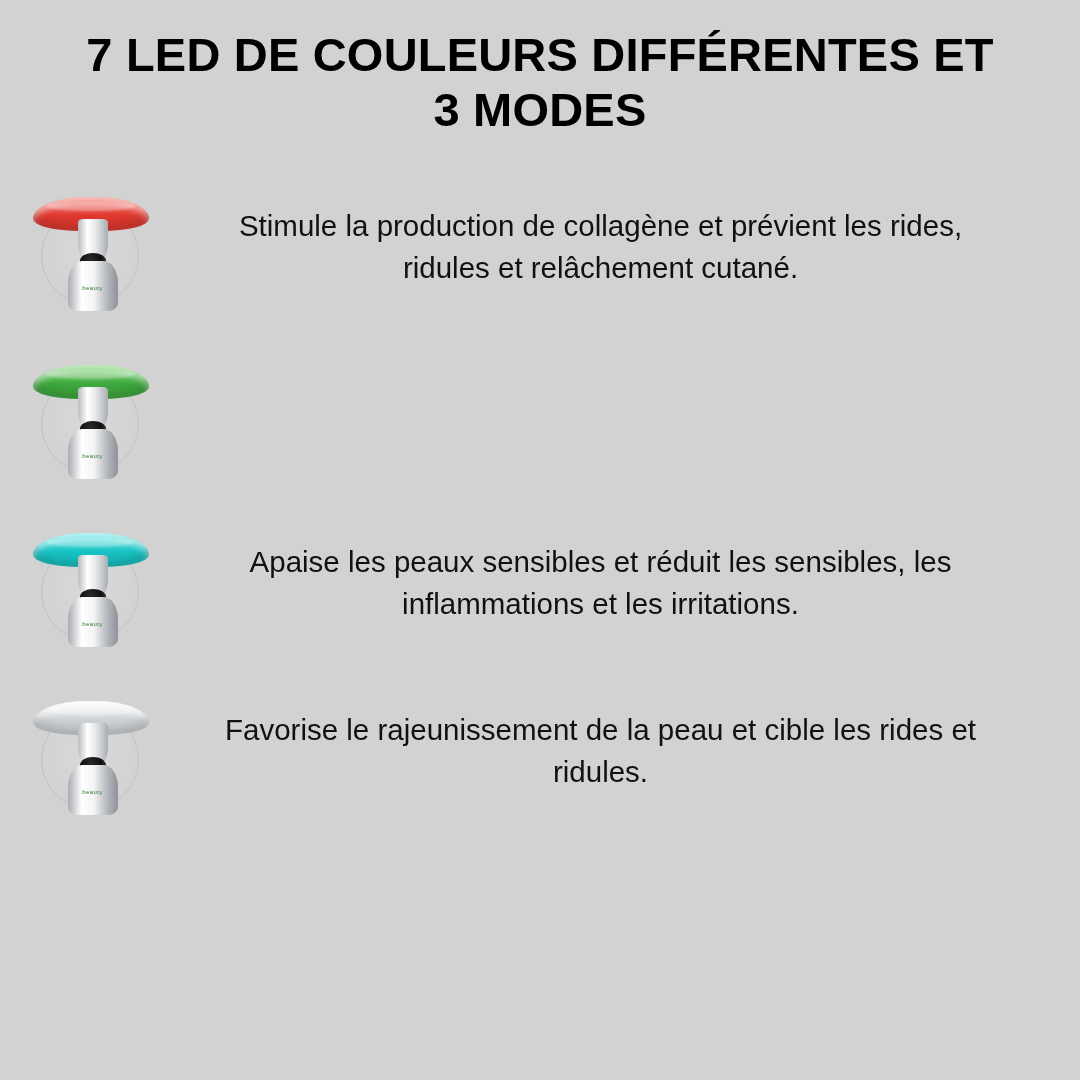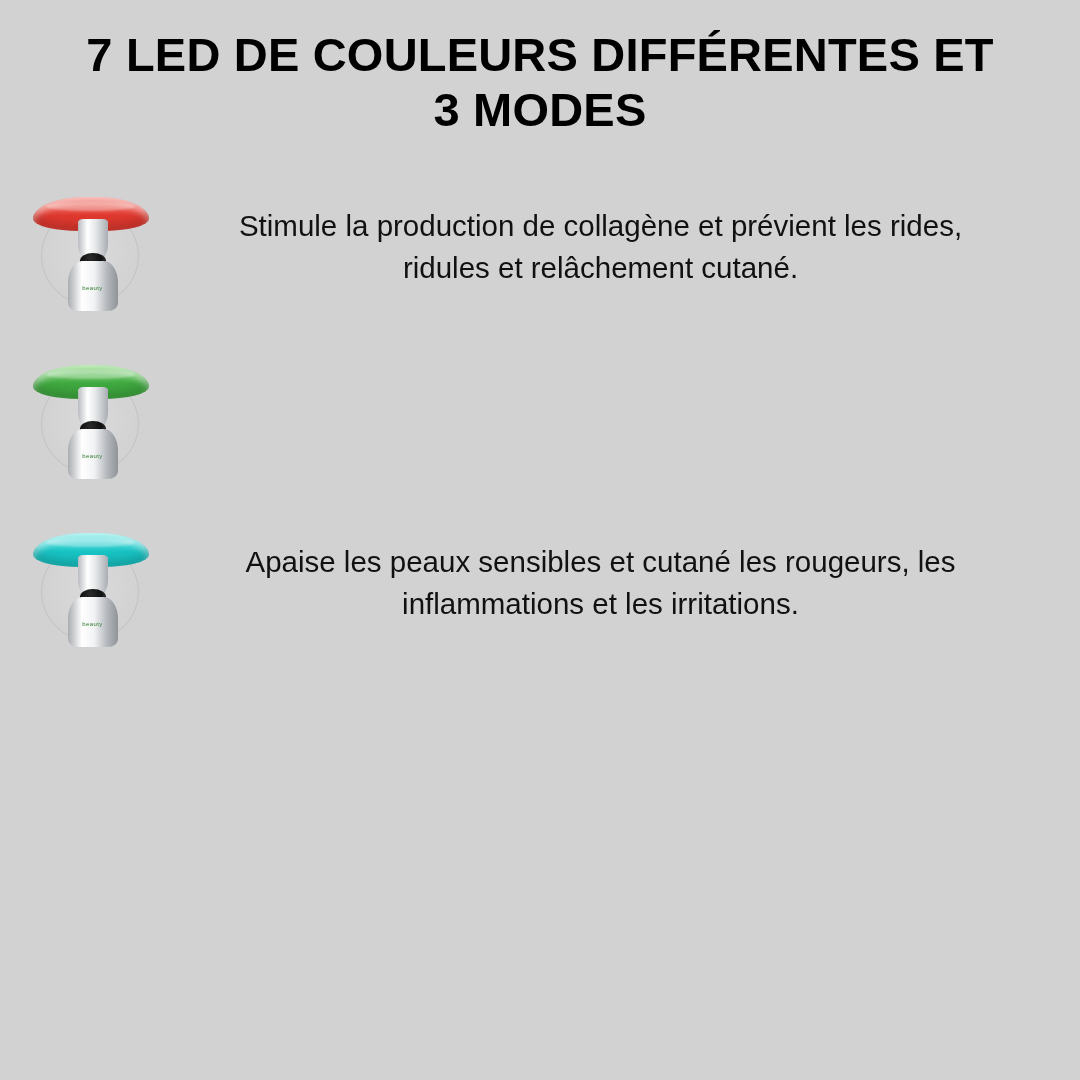--- a/index.html
+++ b/index.html
@@ -178,18 +178,31 @@
       <div class="device-cell">
         <div class="device">
           <div class="halo"></div>
           <div class="bar" id="bar3" style="background: linear-gradient(rgb(121, 232, 232) 0%, rgb(24, 196, 196) 55%, rgb(24, 196, 196) 100%);"></div>
           <div class="stem"></div>
           <div class="collar"></div>
           <div class="body"></div>
           <div class="brand">beauty</div>
         </div>
       </div>
-      <div class="text-cell">Apaise les peaux sensibles et cutané les rougeurs, les inflammations et les irritations.</div>
-    </div>
-
+      <div class="text-cell">Apaise les peaux sensibles et réduit les sensibles, les inflammations et les irritations.</div>
+    </div>
+
+    <div class="feature-row">
+      <div class="device-cell">
+        <div class="device">
+          <div class="halo"></div>
+          <div class="bar" id="bar4" style="background: linear-gradient(rgb(255, 255, 255) 0%, rgb(207, 211, 214) 55%, rgb(207, 211, 214) 100%);"></div>
+          <div class="stem"></div>
+          <div class="collar"></div>
+          <div class="body"></div>
+          <div class="brand">beauty</div>
+        </div>
+      </div>
+      <div class="text-cell">Favorise le rajeunissement de la peau et cible les rides et ridules.</div>
+    </div>
 
   </div>
 </div>
 
 </body></html>

